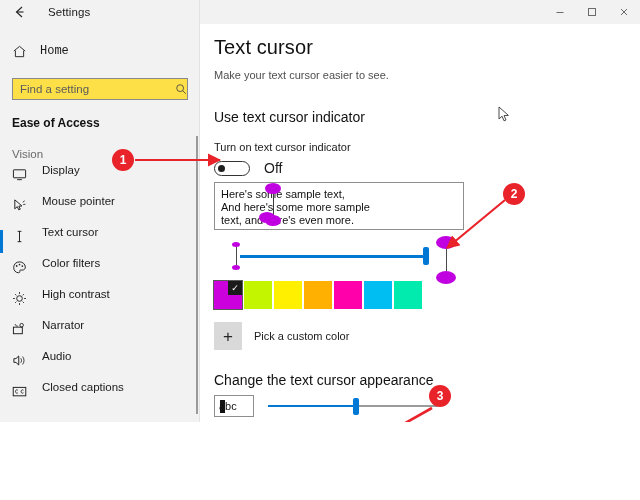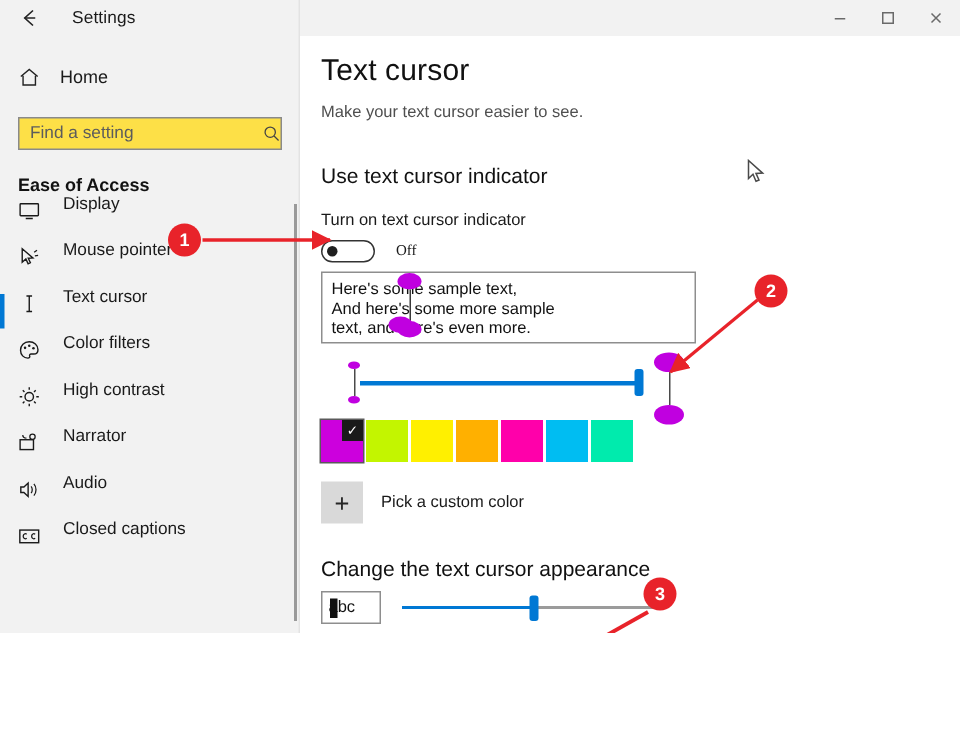--- a/index.html
+++ b/index.html
@@ -42,21 +42,21 @@
   
   .sidebar {
     position: absolute; top: 24px; left: 0; width: 200px; height: 476px;
     background: #f2f2f2;
     overflow: hidden;
   }
   .side-home {
     display: flex; align-items: center; height: 30px; padding-left: 12px; margin-top: 12px;
   }
   .side-home .ic { width: 22px; color: #222; display:flex; align-items:center; }
-  .side-home .lbl { font-size: 12px; color: #1a1a1a; margin-left: 6px; }
+  .side-home .lbl { font-size: 12px; color: #1a1a1a; margin-left: 6px; font-family: Liberation Mono, monospace; }
 
   .search-wrap {
     margin: 12px 12px 0 12px;
     height: 22px;
     border: 1px solid #8a8a8a;
     background: #fde047;
     display: flex; align-items: center;
     position: relative;
   }
   .search-wrap input {
@@ -123,21 +123,21 @@
   .toggle-row { display: flex; align-items: center; margin: 7px 0 0 14px; }
   .toggle {
     width: 36px; height: 15px; border-radius: 8px;
     border: 1px solid #333; background: #ffffff;
     position: relative;
   }
   .toggle .knob {
     position: absolute; left: 3px; top: 3px;
     width: 7px; height: 7px; border-radius: 50%; background: #1f1f1f;
   }
-  .toggle-state { font-size: 10px; color: #1a1a1a; margin-left: 14px; font-family: Liberation Serif, serif; }
+  .toggle-state { font-size: 14px; color: #1a1a1a; margin-left: 14px; }
 
   
   .preview-box {
     position: relative;
     margin: 6px 0 0 14px;
     width: 250px; height: 48px;
     border: 1px solid #8e8e8e;
     background: #fff;
     padding: 5px 6px;
     overflow: hidden;
@@ -301,20 +301,21 @@
       <span class="search-ic">
         <svg width="12" height="12" viewBox="0 0 14 14">
           <circle cx="6" cy="6" r="4" fill="none" stroke="#444" stroke-width="1"></circle>
           <path d="M9 9 L12.5 12.5" stroke="#444" stroke-width="1"></path>
         </svg>
       </span>
     </div>
 
     <div class="side-head">Ease of Access</div>
 
+    <div class="side-group">Vision</div>
 
     <div class="side-item">
       <span class="ic">
         <svg width="15" height="15" viewBox="0 0 16 16">
           <rect x="1.5" y="3" width="13" height="8.5" rx="0.5" fill="none" stroke="#1a1a1a" stroke-width="1"></rect>
           <path d="M5.5 13.5 H10.5" stroke="#1a1a1a" stroke-width="1"></path>
         </svg>
       </span>
       <span class="lbl">Display</span>
     </div>

